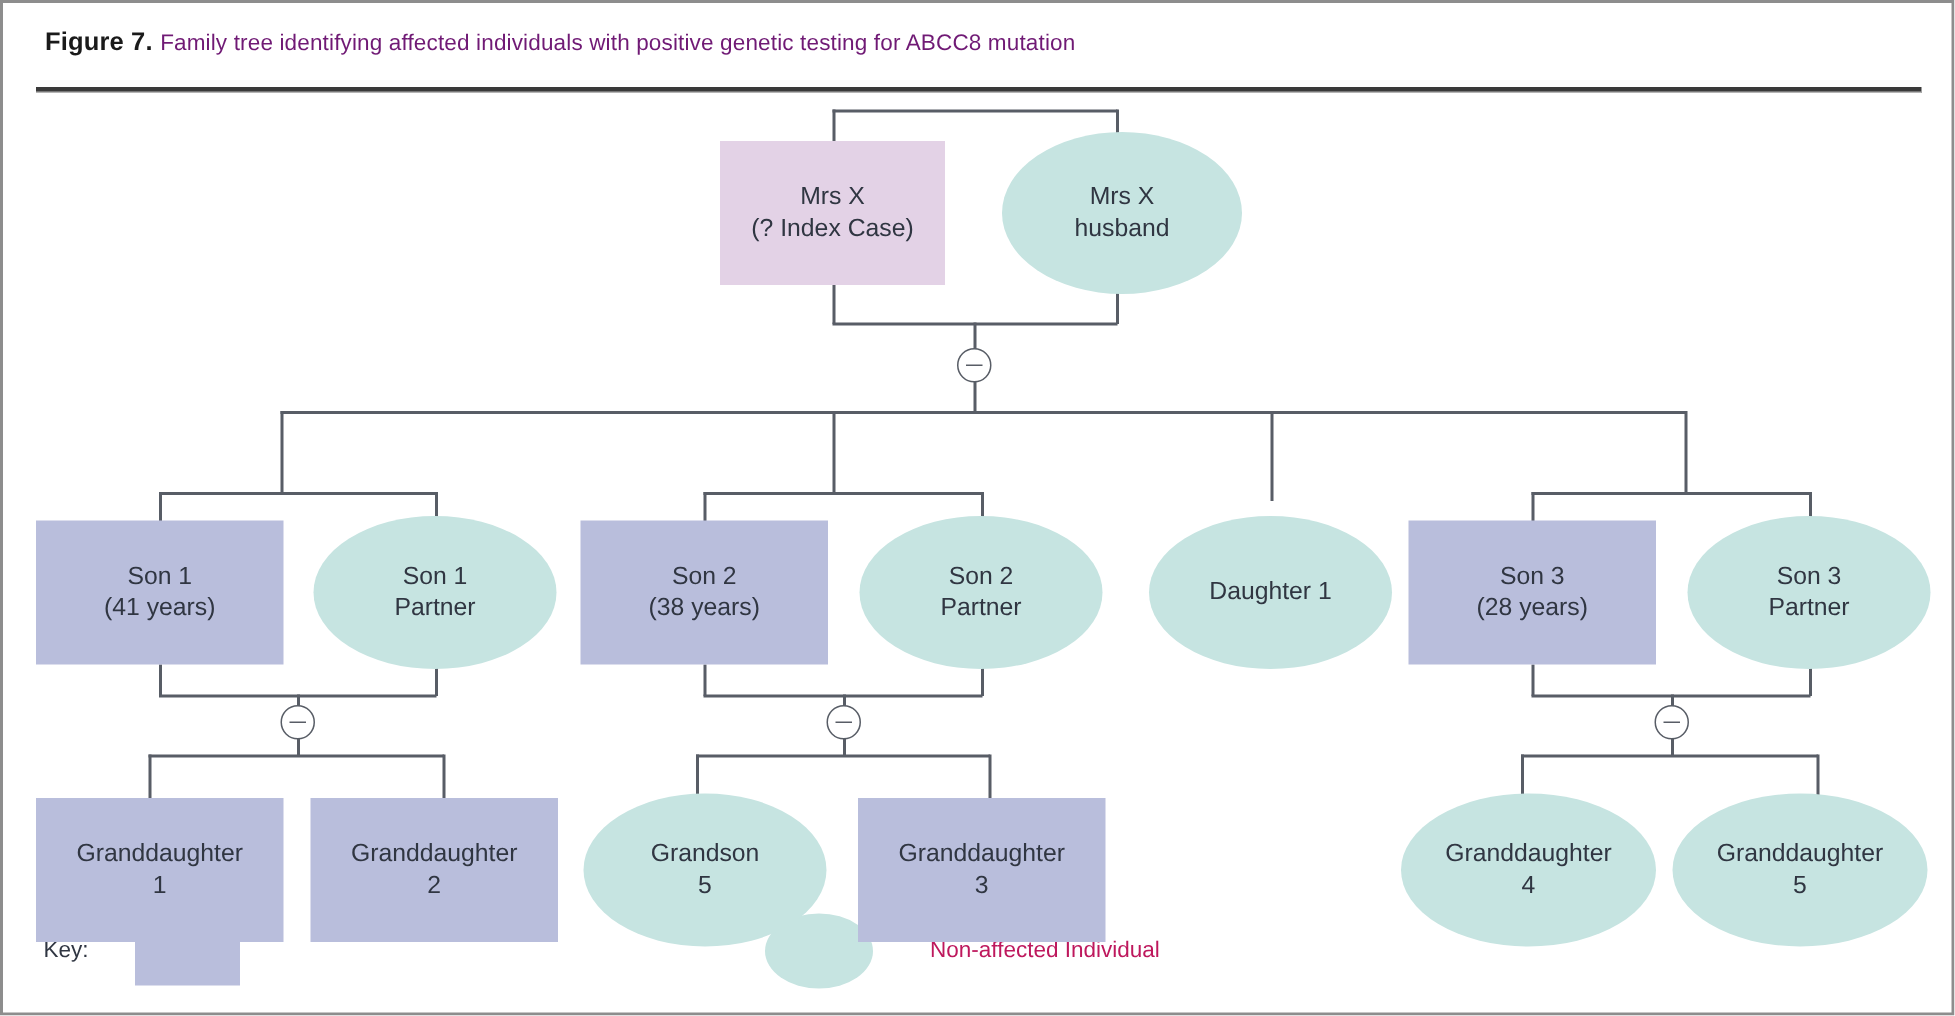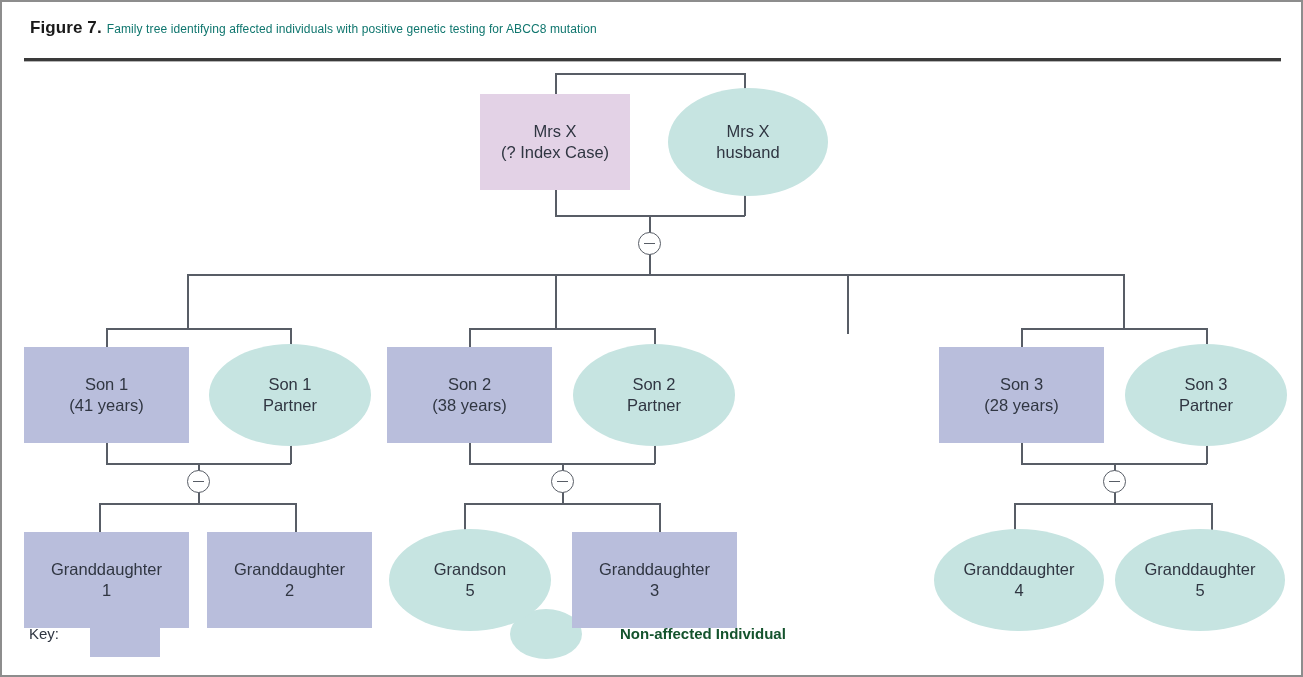--- a/index.html
+++ b/index.html
@@ -28,22 +28,22 @@
     padding: 16px 0 0 28px;
     white-space: nowrap;
   }
   .fig-label {
     font-size: 17px;
     font-weight: bold;
     color: #1a1a1a;
     letter-spacing: 0.1px;
   }
   .fig-caption {
-    font-size: 12px;
-    color: #0f766e;
+    font-size: 15px;
+    color: #701a75;
     letter-spacing: 0.1px;
     margin-left: 5px;
   }
   #header-rule {
     position: absolute;
     left: 22px;
     top: 56px;
     width: 1257px;
     height: 3px;
     background: #3a3a3a;
@@ -134,22 +134,21 @@
     position: absolute;
     left: 508px; top: 8px;
     width: 72px; height: 50px;
     background: #c6e4e1;
     border-radius: 50%;
   }
   #key-oval-text {
     position: absolute;
     left: 618px; top: 24px;
     font-size: 15px;
-    color: #14532d;
-    font-weight: bold;
+    color: #be185d;
   }
 </style>
 </head>
 <body>
 
 <div id="figure-frame">
 
   <div id="figure-header">
     <span class="fig-label">Figure 7.</span><span class="fig-caption">Family tree identifying affected individuals with positive genetic testing for ABCC8 mutation</span>
   </div>
@@ -207,20 +206,23 @@
 
     <div class="node box" style="left:385px; top:285px; width:165px; height:96px;">
       <span class="lbl">Son 2
 (38 years)</span>
     </div>
     <div class="node oval" style="left:571px; top:282px; width:162px; height:102px;">
       <span class="lbl">Son 2
 Partner</span>
     </div>
 
+    <div class="node oval" style="left:764px; top:282px; width:162px; height:102px;">
+      <span class="lbl">Daughter 1</span>
+    </div>
 
     <div class="node box" style="left:937px; top:285px; width:165px; height:96px;">
       <span class="lbl">Son 3
 (28 years)</span>
     </div>
     <div class="node oval" style="left:1123px; top:282px; width:162px; height:102px;">
       <span class="lbl">Son 3
 Partner</span>
     </div>
 

